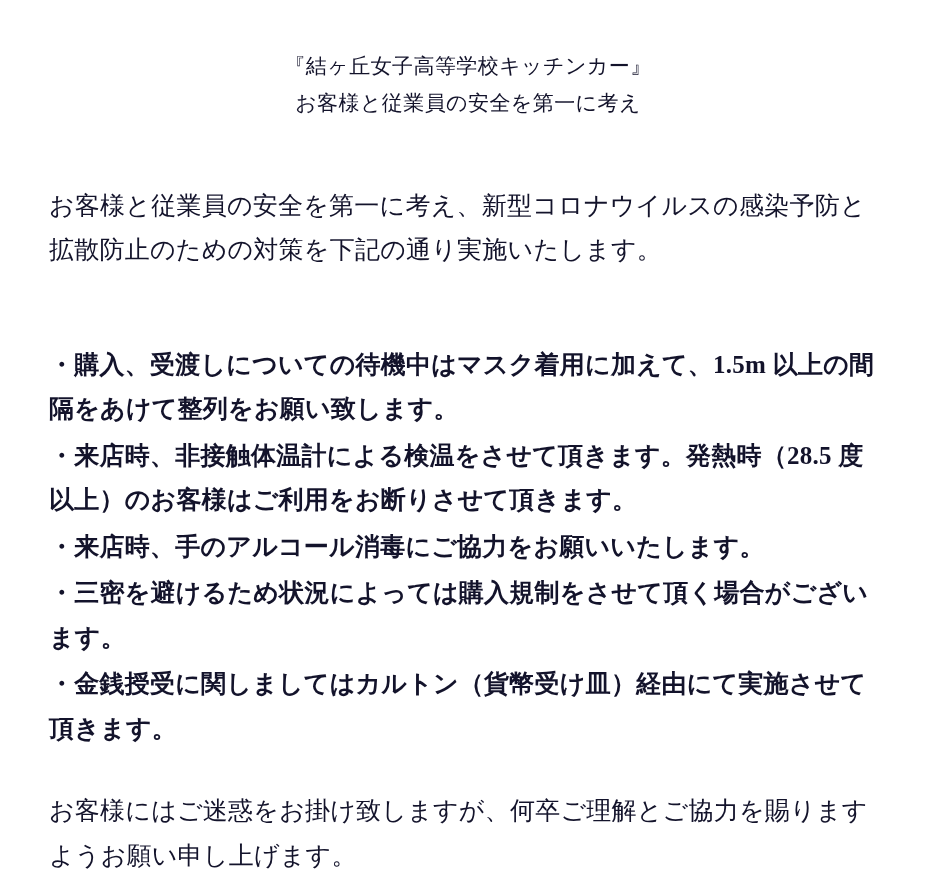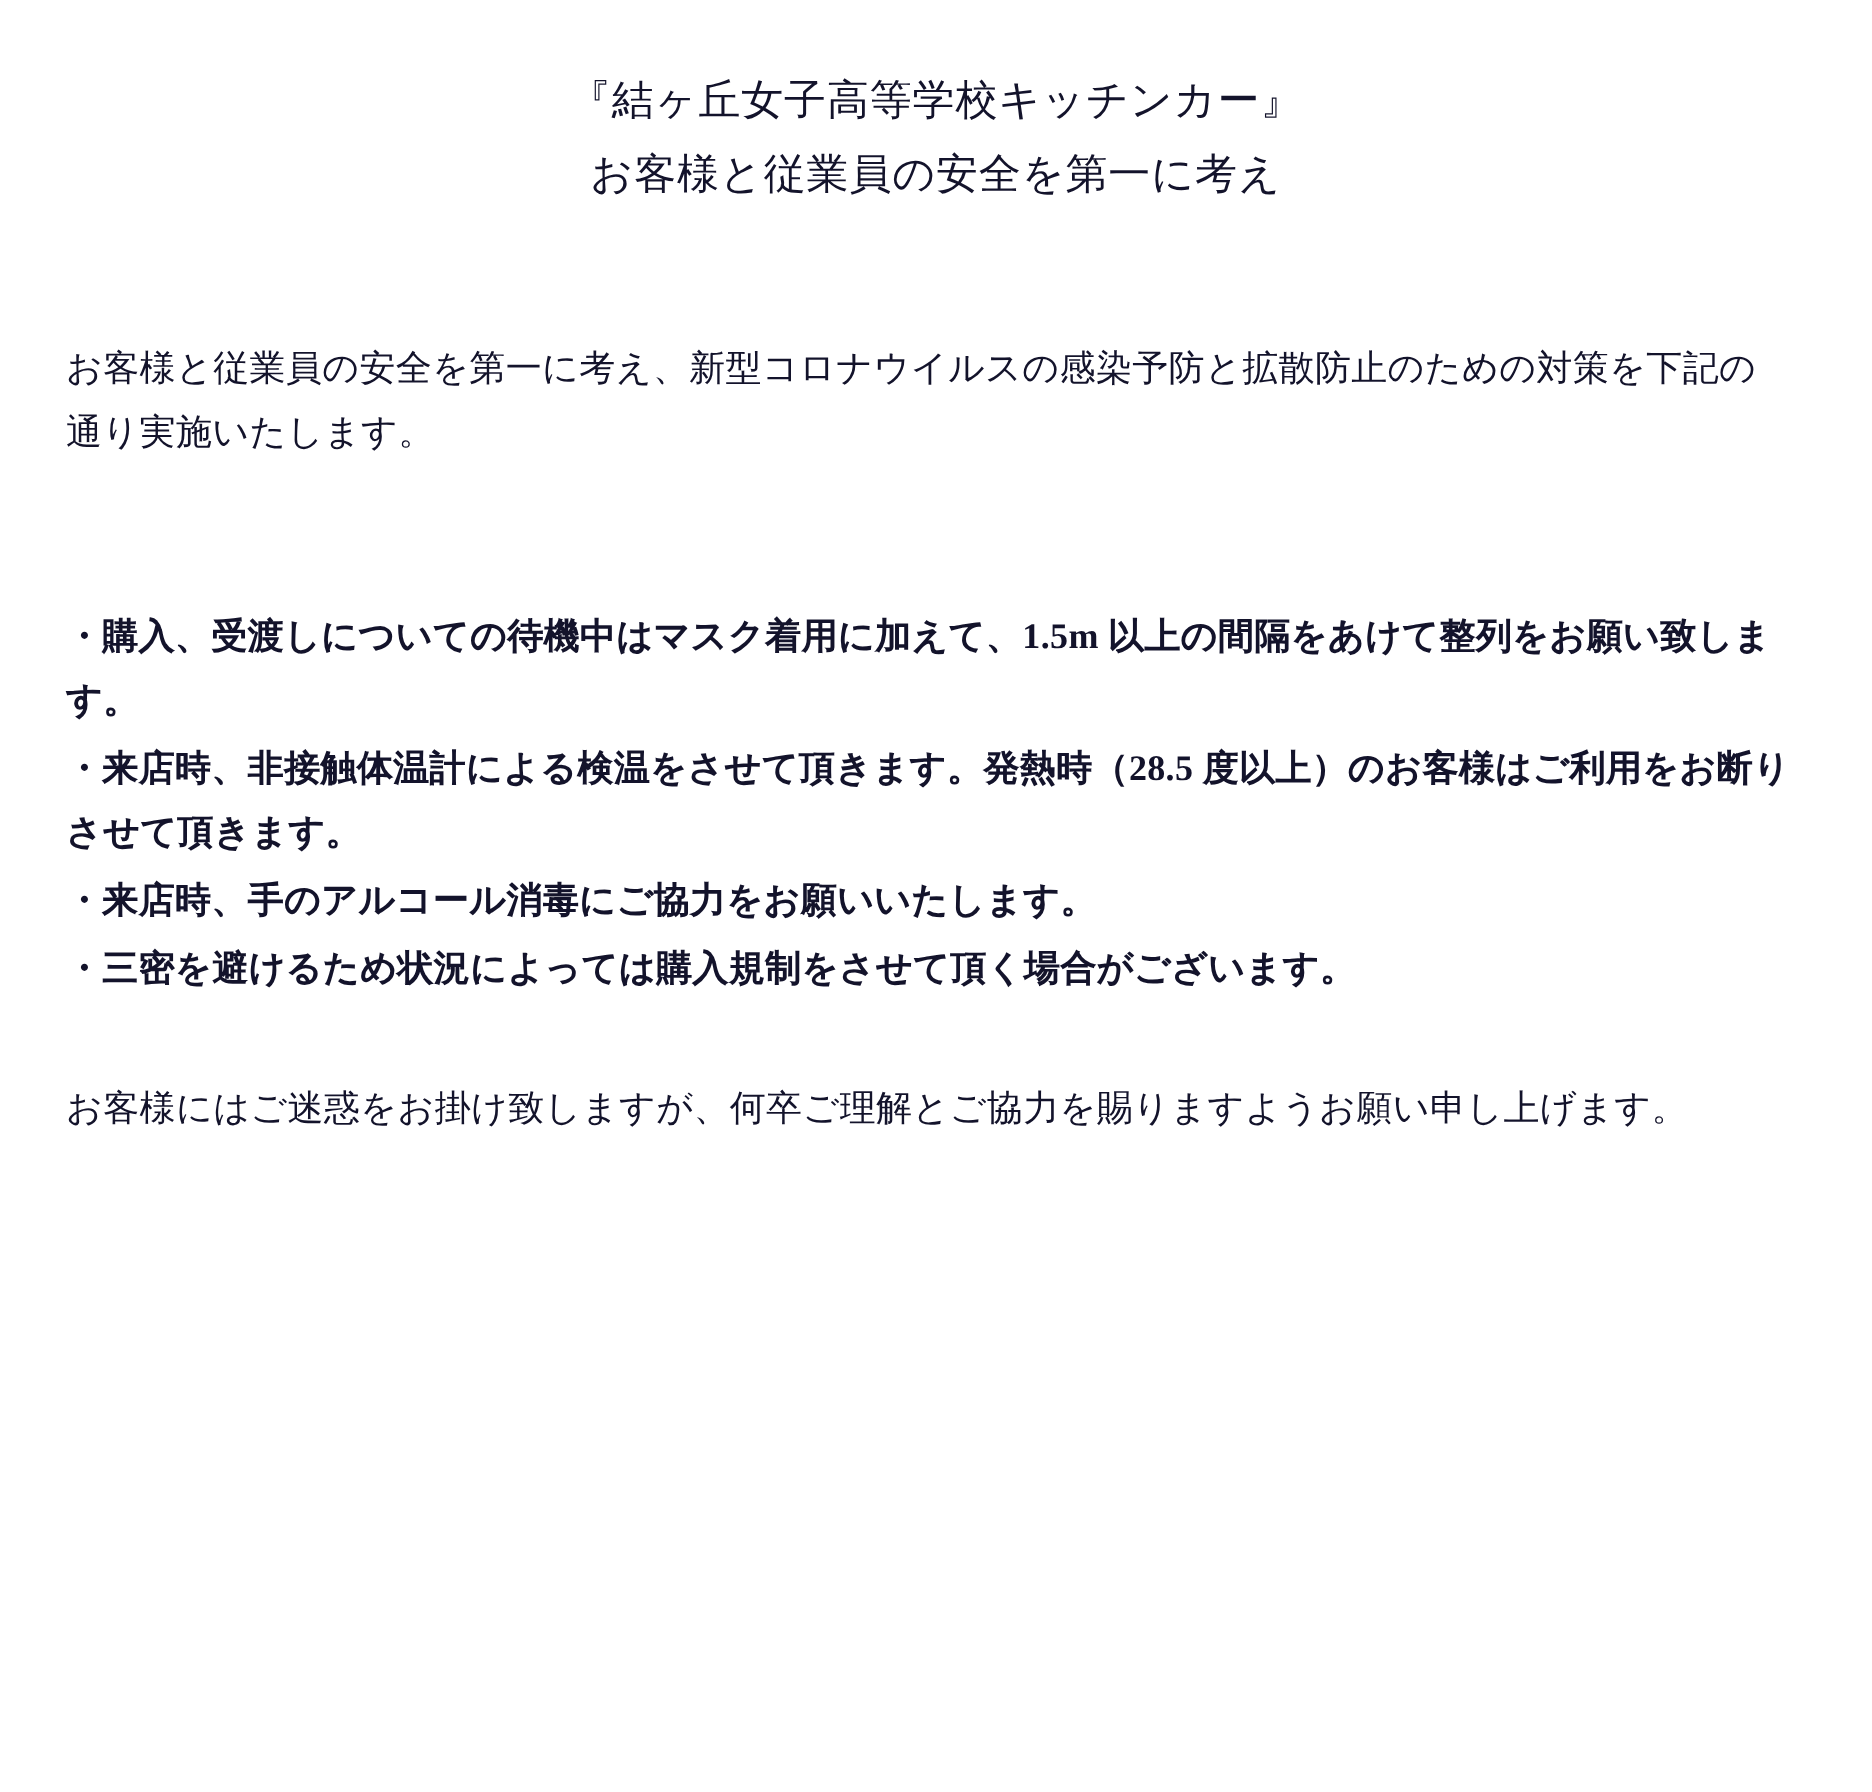--- a/index.html
+++ b/index.html
@@ -12,38 +12,38 @@
     height: 896px;
     font-family: "Liberation Serif", "DejaVu Serif", serif;
     color: #1a1a2e;
     -webkit-font-smoothing: antialiased;
   }
   .page {
     position: relative;
     width: 936px;
     height: 895px;
     box-sizing: border-box;
-    padding: 0;
+    padding: 16px;
     overflow: hidden;
   }
   .title-block {
     margin-top: 32px;
     text-align: center;
     font-size: 21px;
     line-height: 1.75;
     letter-spacing: 0.02em;
     color: #13132b;
   }
   .title-line {
     display: block;
   }
   .body-block {
     margin-left: 33px;
     margin-right: 40px;
-    font-size: 18px;
+    font-size: 25px;
     line-height: 1.78;
     letter-spacing: 0.01em;
     color: #13132b;
   }
   .intro {
     margin-top: 62px;
   }
   .intro p {
     margin: 0;
     text-indent: 0;
@@ -82,20 +82,21 @@
 
   <div class="body-block intro">
     <p>お客様と従業員の安全を第一に考え、新型コロナウイルスの感染予防と拡散防止のための対策を下記の通り実施いたします。</p>
   </div>
 
   <div class="body-block measures">
     <p class="measure-item">・購入、受渡しについての待機中はマスク着用に加えて、1.5m 以上の間隔をあけて整列をお願い致します。</p>
     <p class="measure-item">・来店時、非接触体温計による検温をさせて頂きます。発熱時（28.5 度以上）のお客様はご利用をお断りさせて頂きます。</p>
     <p class="measure-item">・来店時、手のアルコール消毒にご協力をお願いいたします。</p>
     <p class="measure-item">・三密を避けるため状況によっては購入規制をさせて頂く場合がございます。</p>
+    <p class="measure-item">・金銭授受に関しましてはカルトン（貨幣受け皿）経由にて実施させて頂きます。</p>
   </div>
 
 
   <div class="body-block closing">
     <p>お客様にはご迷惑をお掛け致しますが、何卒ご理解とご協力を賜りますようお願い申し上げます。</p>
   </div>
 
 </div>
 
 </body></html>

